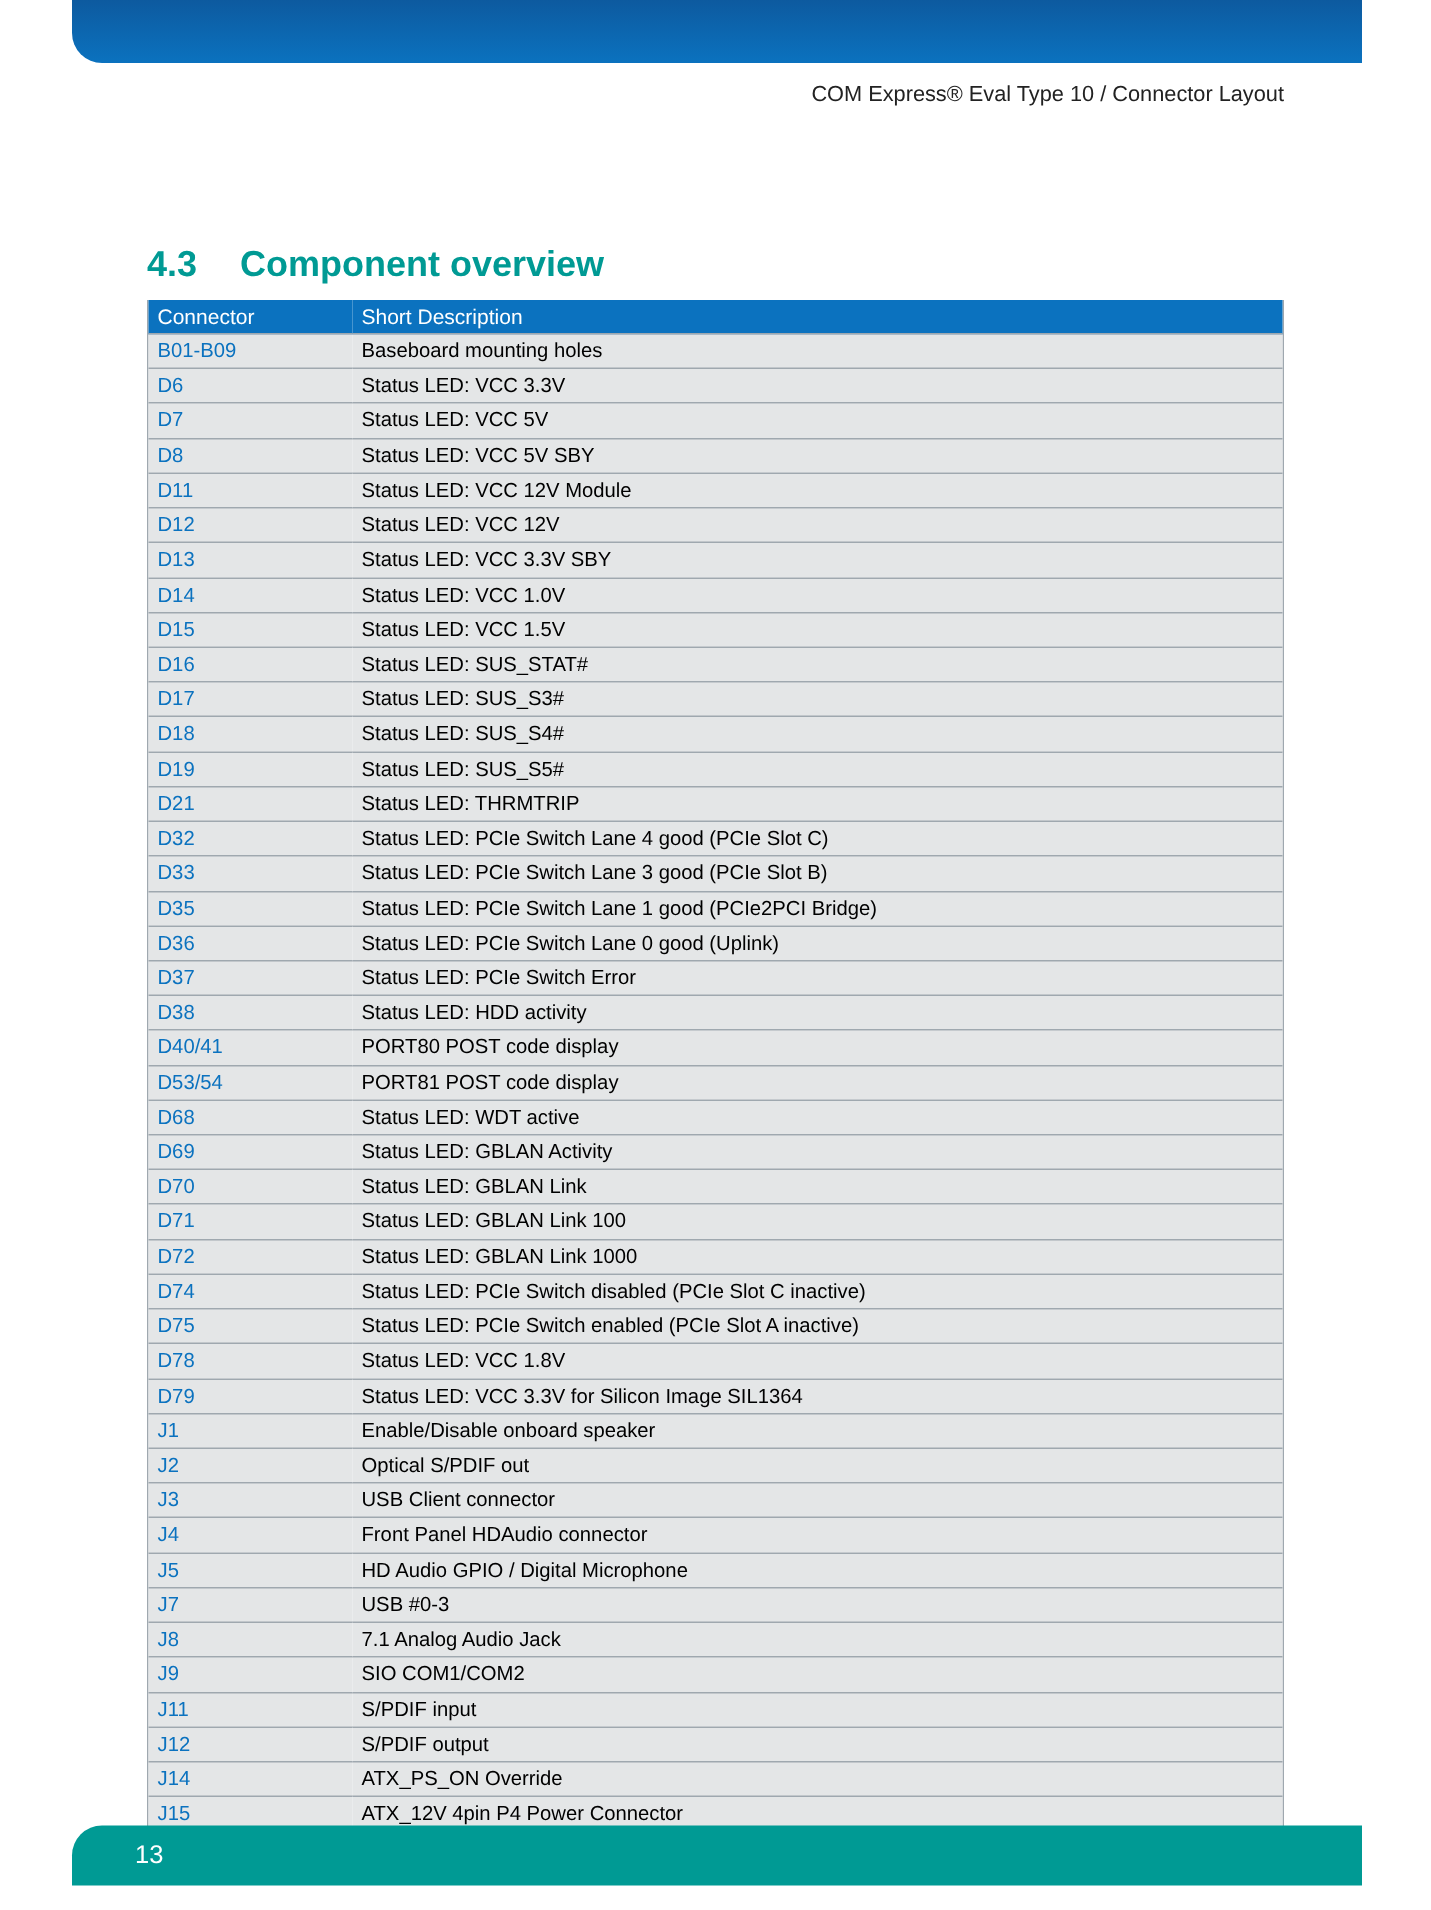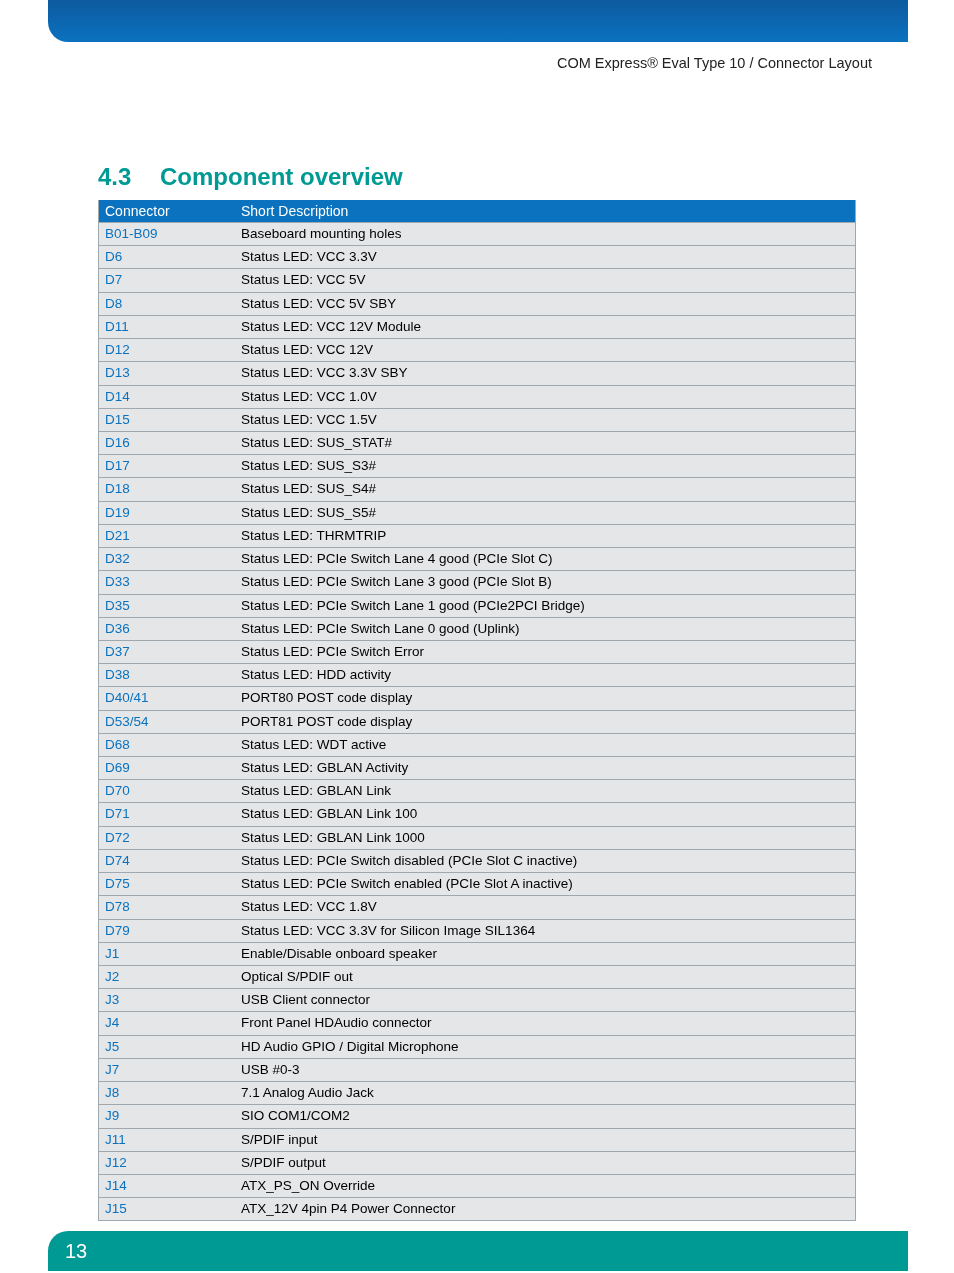--- a/index.html
+++ b/index.html
@@ -15,21 +15,21 @@
       top: 0;
       left: 48px;
       width: 860px;
       height: 42px;
       background: linear-gradient(180deg, #0d5a9f 0%, #0b72bf 100%);
       border-bottom-left-radius: 20px;
     }
     .header-subtitle {
       position: absolute;
       top: 55px;
-      right: 82px;
+      right: 98px;
       font-size: 14.5px;
       color: #222;
     }
     .section-heading {
       position: absolute;
       top: 163px;
       left: 98px;
       font-size: 24px;
       font-weight: 700;
       color: #009a94;
@@ -71,30 +71,30 @@
     tbody tr { background: #e4e6e7; }
     td.connector {
       color: #0b72bf;
       width: 136px;
       margin-left: 17px;
     }
     td.desc { color: #000000; }
     .footer-bar {
       position: absolute;
       left: 48px;
-      bottom: 2px;
+      bottom: 16px;
       width: 860px;
       height: 40px;
       background: #009a94;
       border-top-left-radius: 20px;
       color: #ffffff;
-      font-size: 20px;
+      font-size: 17px;
       display: flex;
       align-items: center;
-      padding-left: 17px;
+      padding-left: 42px;
     }
   </style>
 </head>
 <body>
 
 <div class="top-tab"></div>
 
 <div class="header-subtitle">COM Express® Eval Type 10 / Connector Layout</div>
 
 <div class="section-heading">

